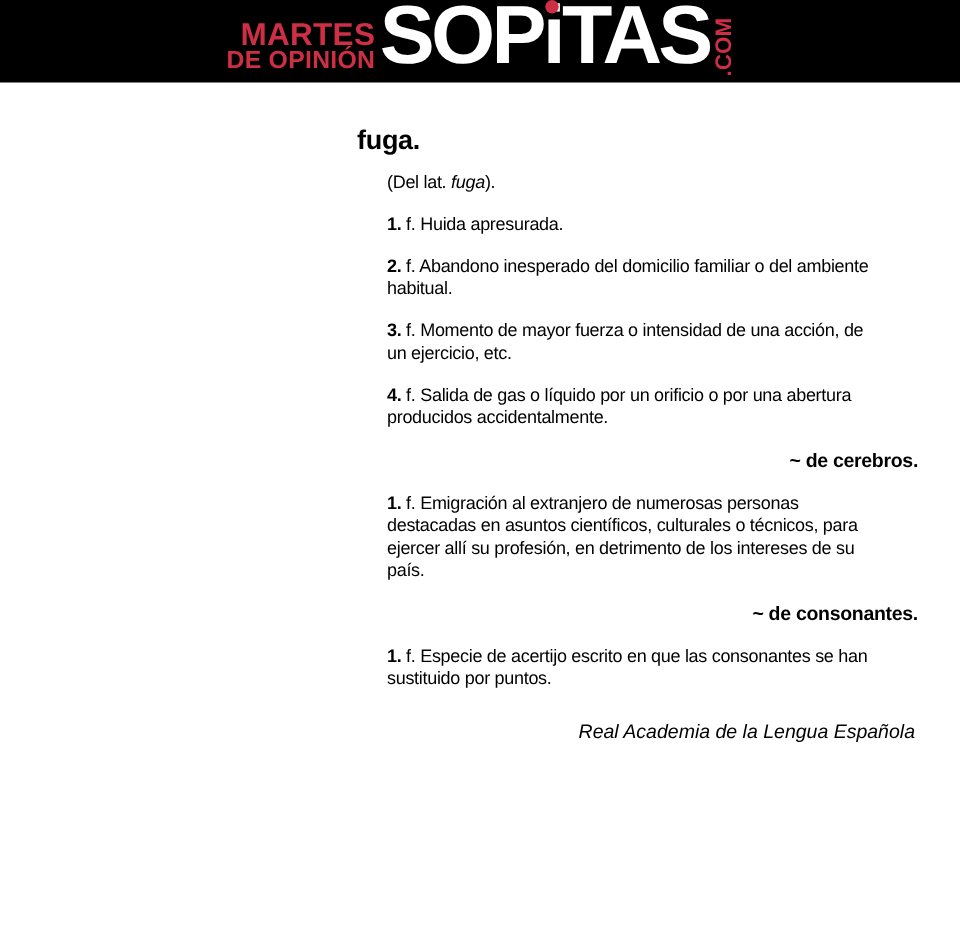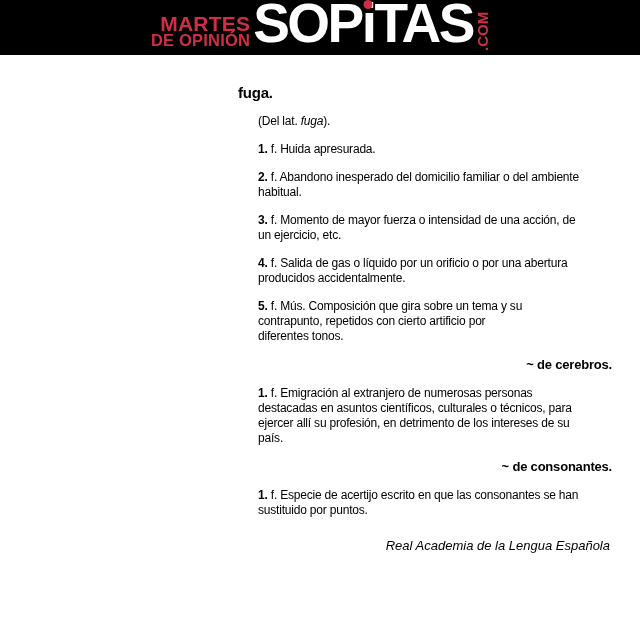--- a/index.html
+++ b/index.html
@@ -81,21 +81,21 @@
   }
 
   
   .entry {
     padding: 29px 28px 0 238px;
     font-size: 12px;
     line-height: 15px;
     letter-spacing: -0.2px;
   }
   .headword {
-    font-size: 15px;
+    font-size: 18px;
     font-weight: bold;
     margin: 0 0 12px 0;
     line-height: 18px;
   }
   .etym, .sense {
     margin: 0 0 13px 20px;
   }
   .etym .term { font-style: italic; margin-top: 32px; }
   .sense-num { font-weight: bold; }
   .sense-text { white-space: pre-line; }
@@ -140,23 +140,20 @@
 
   <p class="sense"><b class="sense-num">2.</b><span class="sense-text"> f. Abandono inesperado del domicilio familiar o del ambiente
 habitual.</span></p>
 
   <p class="sense"><b class="sense-num">3.</b><span class="sense-text"> f. Momento de mayor fuerza o intensidad de una acción, de
 un ejercicio, etc.</span></p>
 
   <p class="sense"><b class="sense-num">4.</b><span class="sense-text"> f. Salida de gas o líquido por un orificio o por una abertura
 producidos accidentalmente.</span></p>
 
-  <p class="sense"><b class="sense-num">5.</b><span class="sense-text"> f. Mús. Composición que gira sobre un tema y su
-contrapunto, repetidos con cierto artificio por
-diferentes tonos.</span></p>
 
   <h2 class="subheading">~ de cerebros.</h2>
 
   <p class="sense"><b class="sense-num">1.</b><span class="sense-text"> f. Emigración al extranjero de numerosas personas
 destacadas en asuntos científicos, culturales o técnicos, para
 ejercer allí su profesión, en detrimento de los intereses de su
 país.</span></p>
 
   <h2 class="subheading">~ de consonantes.</h2>
 

